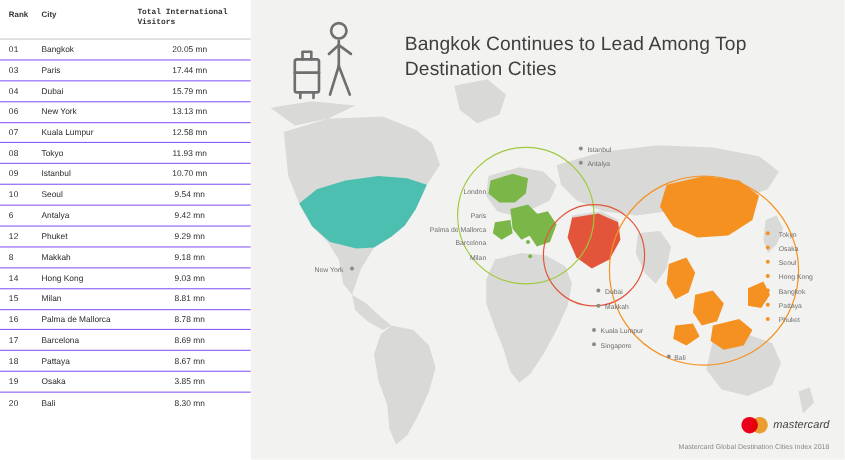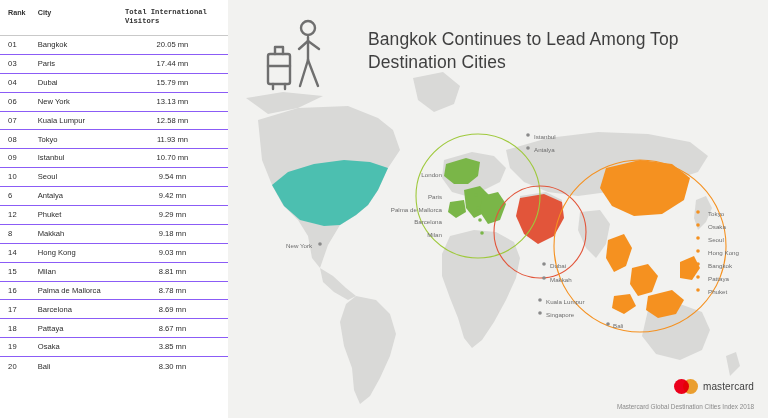--- a/index.html
+++ b/index.html
@@ -86,20 +86,21 @@
     width: 86px;
     height: 86px;
   }
   .mc-logo {
     position: absolute;
     right: 14px;
     bottom: 24px;
     display: flex;
     align-items: center;
     gap: 5px;
+    font-style: italic;
   }
   .mc-circles { position: relative; width: 24px; height: 15px; }
   .mc-circles .c {
     position: absolute; top: 0; width: 15px; height: 15px; border-radius: 50%;
   }
   .mc-red { left: 0; background: #eb001b; }
   .mc-yel { left: 9px; background: #f79e1b; opacity: 0.9; mix-blend-mode: multiply; }
   .mc-word { font-size: 10px; color: #3f3f3f; letter-spacing: 0.1px; }
   .footnote {
     position: absolute;

